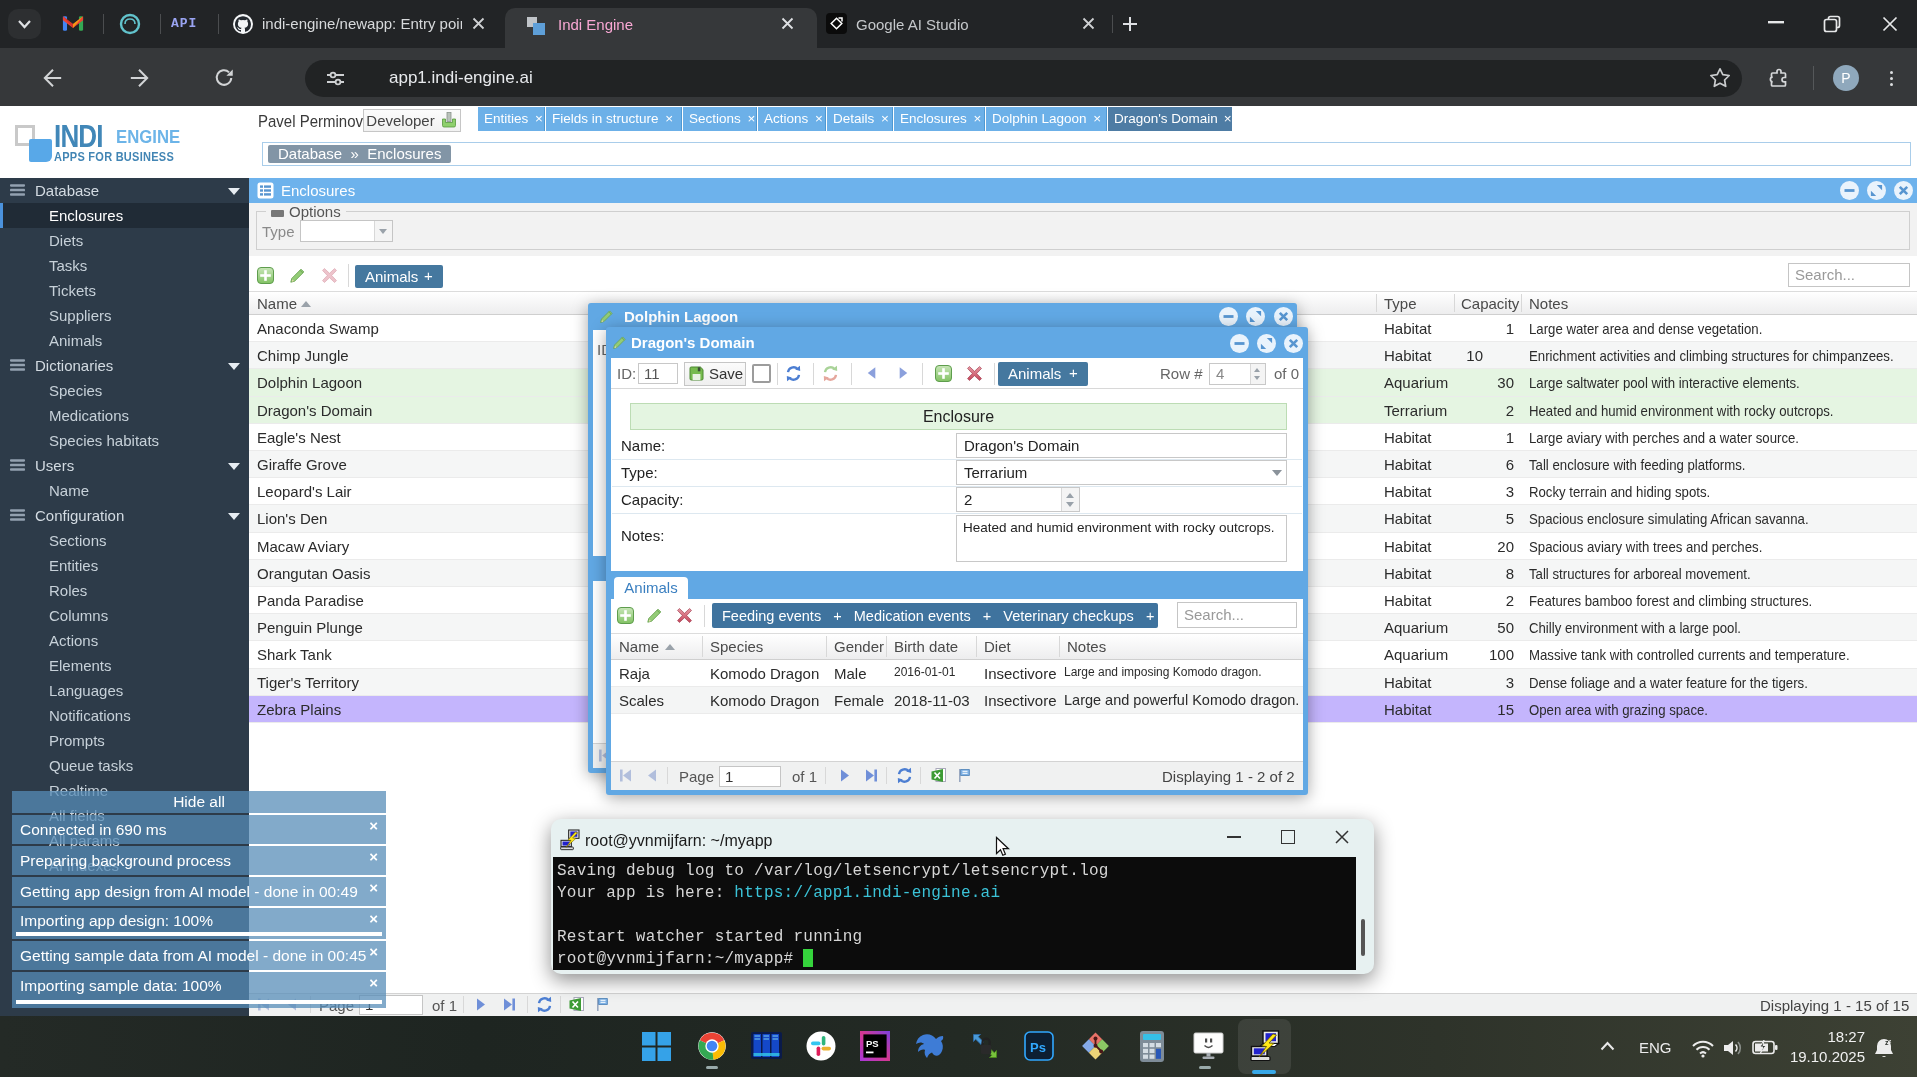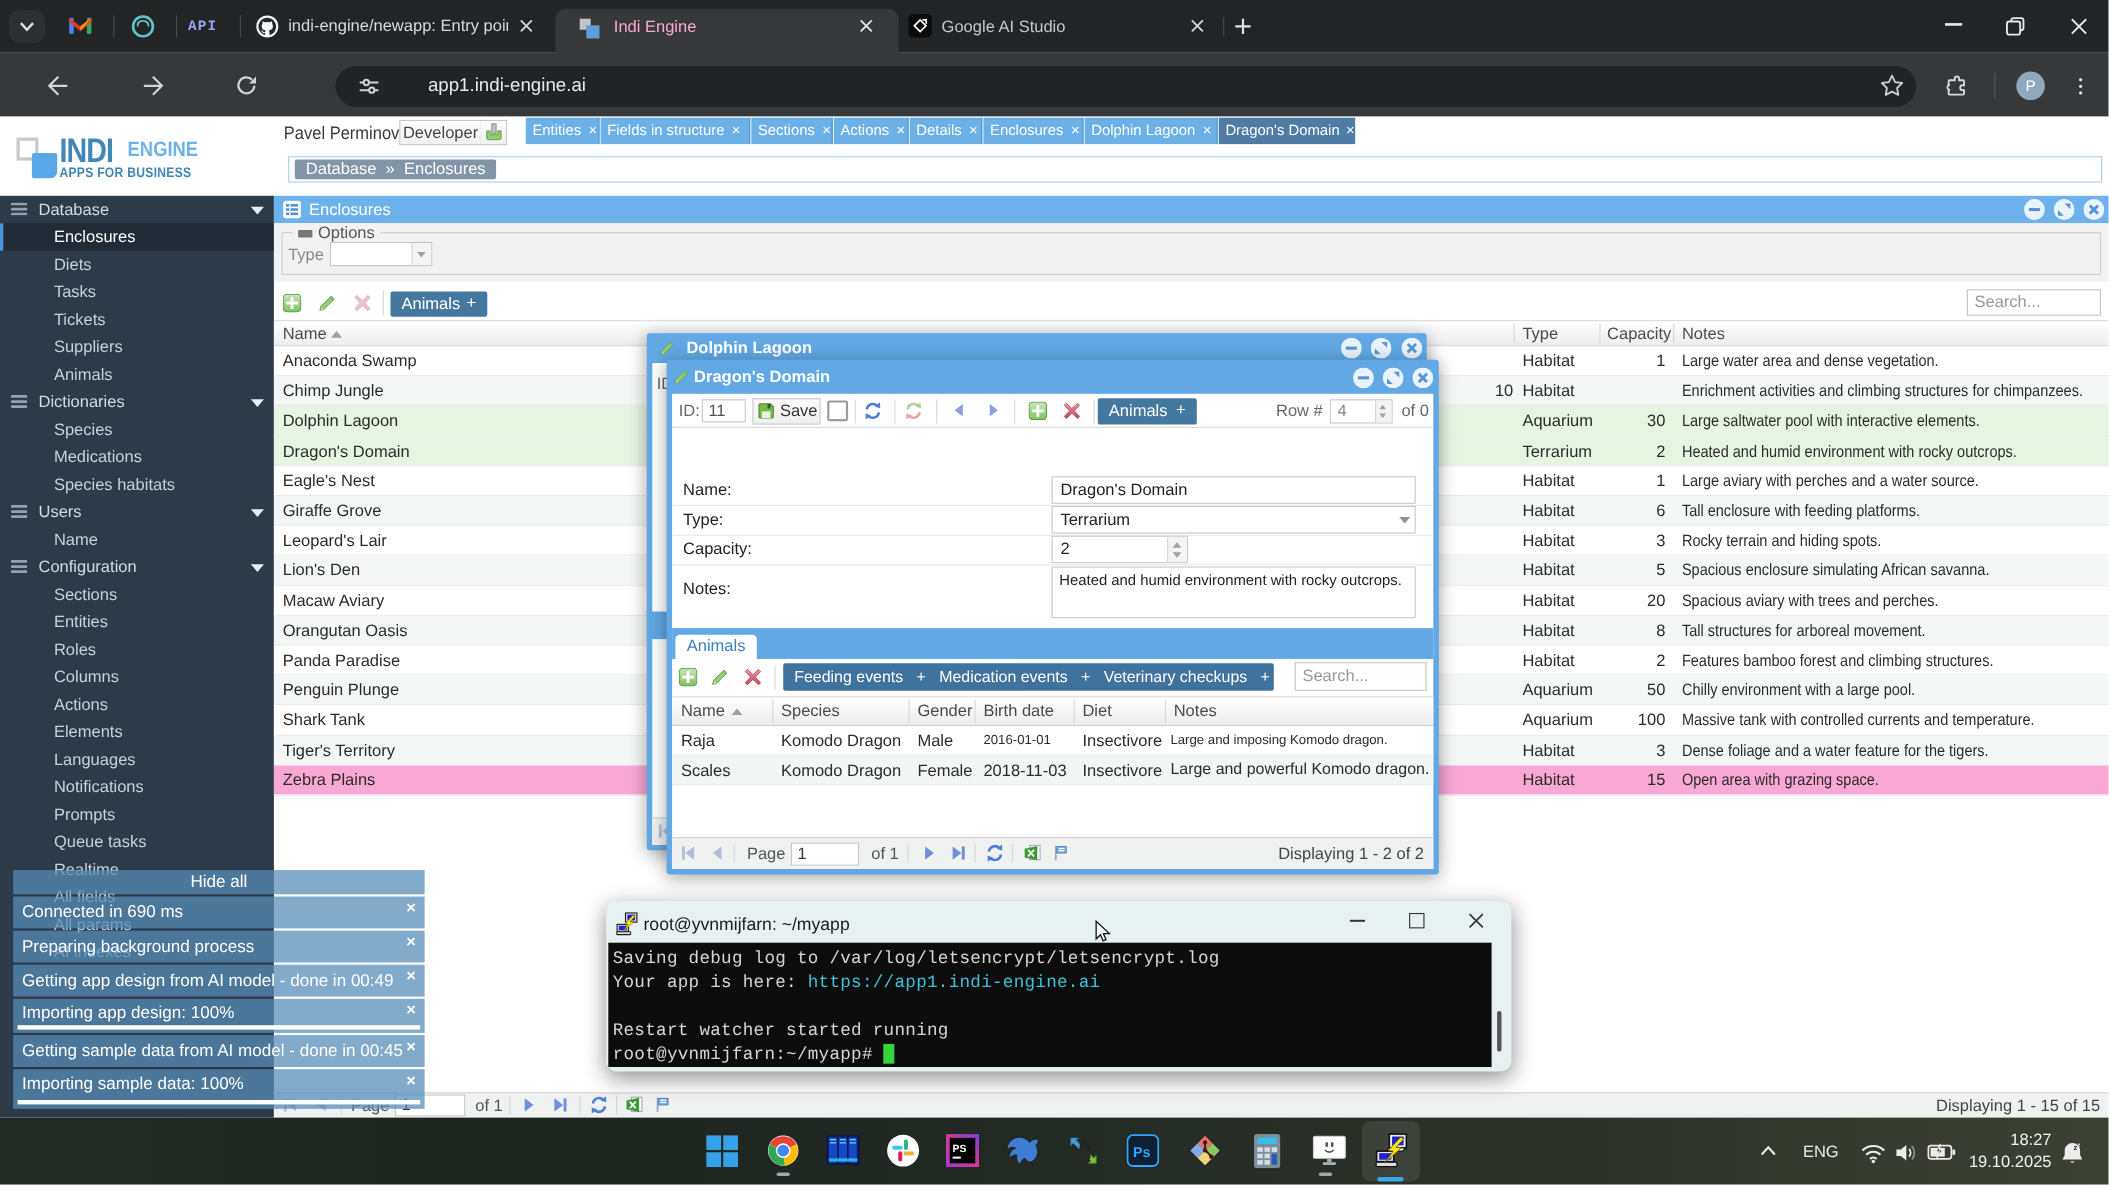--- a/index.html
+++ b/index.html
@@ -334,21 +334,21 @@
 <div class="sep" style="left:1521px;top:294px;height:18px"></div>
 <div class="gr" style="top:315px;height:27px;background:#fff;border-bottom:1px solid #ebebeb">
       <span class="gc" style="left:8px">Anaconda Swamp</span>
       <span class="gc" style="left:1135px">Habitat</span>
       <span class="gc" style="left:1175px;width:90px;text-align:right">1</span>
       <span class="gc" style="left:1280px;transform:scaleX(.88);transform-origin:0 0">Large water area and dense vegetation.</span>
     </div>
 <div class="gr" style="top:342px;height:27px;background:#f5f6f6;border-bottom:1px solid #ebebeb">
       <span class="gc" style="left:8px">Chimp Jungle</span>
       <span class="gc" style="left:1135px">Habitat</span>
-      <span class="gc" style="left:1110px;width:90px;text-align:left">10</span>
+      <span class="gc" style="left:1144px;width:90px;text-align:right">10</span>
       <span class="gc" style="left:1280px;transform:scaleX(.88);transform-origin:0 0">Enrichment activities and climbing structures for chimpanzees.</span>
     </div>
 <div class="gr" style="top:369px;height:28px;background:#e5f5e2;border-bottom:1px solid #ebebeb">
       <span class="gc" style="left:8px">Dolphin Lagoon</span>
       <span class="gc" style="left:1135px">Aquarium</span>
       <span class="gc" style="left:1175px;width:90px;text-align:right">30</span>
       <span class="gc" style="left:1280px;transform:scaleX(.88);transform-origin:0 0">Large saltwater pool with interactive elements.</span>
     </div>
 <div class="gr" style="top:397px;height:27px;background:#e5f5e2;border-bottom:1px solid #ebebeb">
       <span class="gc" style="left:8px">Dragon's Domain</span>
@@ -409,21 +409,21 @@
       <span class="gc" style="left:1135px">Aquarium</span>
       <span class="gc" style="left:1175px;width:90px;text-align:right">100</span>
       <span class="gc" style="left:1280px;transform:scaleX(.88);transform-origin:0 0">Massive tank with controlled currents and temperature.</span>
     </div>
 <div class="gr" style="top:669px;height:27px;background:#f5f6f6;border-bottom:1px solid #ebebeb">
       <span class="gc" style="left:8px">Tiger's Territory</span>
       <span class="gc" style="left:1135px">Habitat</span>
       <span class="gc" style="left:1175px;width:90px;text-align:right">3</span>
       <span class="gc" style="left:1280px;transform:scaleX(.88);transform-origin:0 0">Dense foliage and a water feature for the tigers.</span>
     </div>
-<div class="gr" style="top:696px;height:27px;background:#f9a8d4;border-bottom:1px solid #ebebeb">
+<div class="gr" style="top:696px;height:27px;background:#c4b5fd;border-bottom:1px solid #ebebeb">
       <span class="gc" style="left:8px">Zebra Plains</span>
       <span class="gc" style="left:1135px">Habitat</span>
       <span class="gc" style="left:1175px;width:90px;text-align:right">15</span>
       <span class="gc" style="left:1280px;transform:scaleX(.88);transform-origin:0 0">Open area with grazing space.</span>
     </div>
 
 <div class="a" style="left:249px;top:993px;width:1668px;height:23px;background:#f0f1f1;border-top:1px solid #d3d3d3"></div>
 <svg class="a" style="left:255px;top:996px;opacity:.55" width="17" height="17" fill="#7f96cc">
       <use href="#itrlb"></use>
     </svg>
@@ -528,20 +528,21 @@
  <div class="a" style="left:392px;top:35px;width:90px;height:24px;background:#45789f;border-radius:2px"></div>
  <div class="a tx" style="left:402px;top:38px;font-size:15px;color:#fff">Animals</div>
  <div class="a tx" style="left:463px;top:37px;font-size:15px;color:#fff">+</div>
  <div class="a tx" style="left:554px;top:38px;font-size:15px;color:#666">Row #</div>
  <div class="a" style="left:603px;top:36px;width:57px;height:22px;border:1px solid #c8c8c8;background:#fff;font-size:15px;color:#888;line-height:20px;padding-left:6px">4</div>
  <div class="a" style="left:644px;top:37px;width:15px;height:20px;background:#f4f4f4;border-left:1px solid #d8d8d8"></div>
  <div class="a" style="left:648px;top:41px;width:0;height:0;border-left:3.5px solid transparent;border-right:3.5px solid transparent;border-bottom:4px solid #99a1a9"></div>
  <div class="a" style="left:648px;top:49px;width:0;height:0;border-left:3.5px solid transparent;border-right:3.5px solid transparent;border-top:4px solid #99a1a9"></div>
  <div class="a tx" style="left:668px;top:38px;font-size:15px;color:#666">of 0</div>
 
+ <div class="a" style="left:24px;top:76px;width:657px;height:27px;background:#e4f5e1;border:1px solid #bcdcb4;text-align:center;font-size:16px;color:#222;line-height:25px">Enclosure</div>
  <div class="a" style="left:6px;top:131.5px;width:690px;height:1px;background:#dde8f0"></div>
  <div class="a" style="left:6px;top:158.5px;width:690px;height:1px;background:#dde8f0"></div>
  <div class="a" style="left:6px;top:185.5px;width:690px;height:1px;background:#dde8f0"></div>
  <div class="a tx" style="left:15px;top:110px;font-size:15px;color:#222">Name:</div>
  <div class="a tx" style="left:15px;top:137px;font-size:15px;color:#222">Type:</div>
  <div class="a tx" style="left:15px;top:164px;font-size:15px;color:#222">Capacity:</div>
  <div class="a tx" style="left:15px;top:200px;font-size:15px;color:#222">Notes:</div>
  <div class="a" style="left:350px;top:106px;width:331px;height:25px;border:1px solid #c8c8c8;background:#fff;font-size:15px;color:#222;line-height:23px;padding-left:7px">Dragon's Domain</div>
  <div class="a" style="left:350px;top:133px;width:331px;height:25px;border:1px solid #c8c8c8;background:#fff;font-size:15px;color:#222;line-height:23px;padding-left:7px">Terrarium</div>
  <div class="a" style="left:666px;top:143px;width:0;height:0;border-left:5px solid transparent;border-right:5px solid transparent;border-top:6px solid #8a929a"></div>

